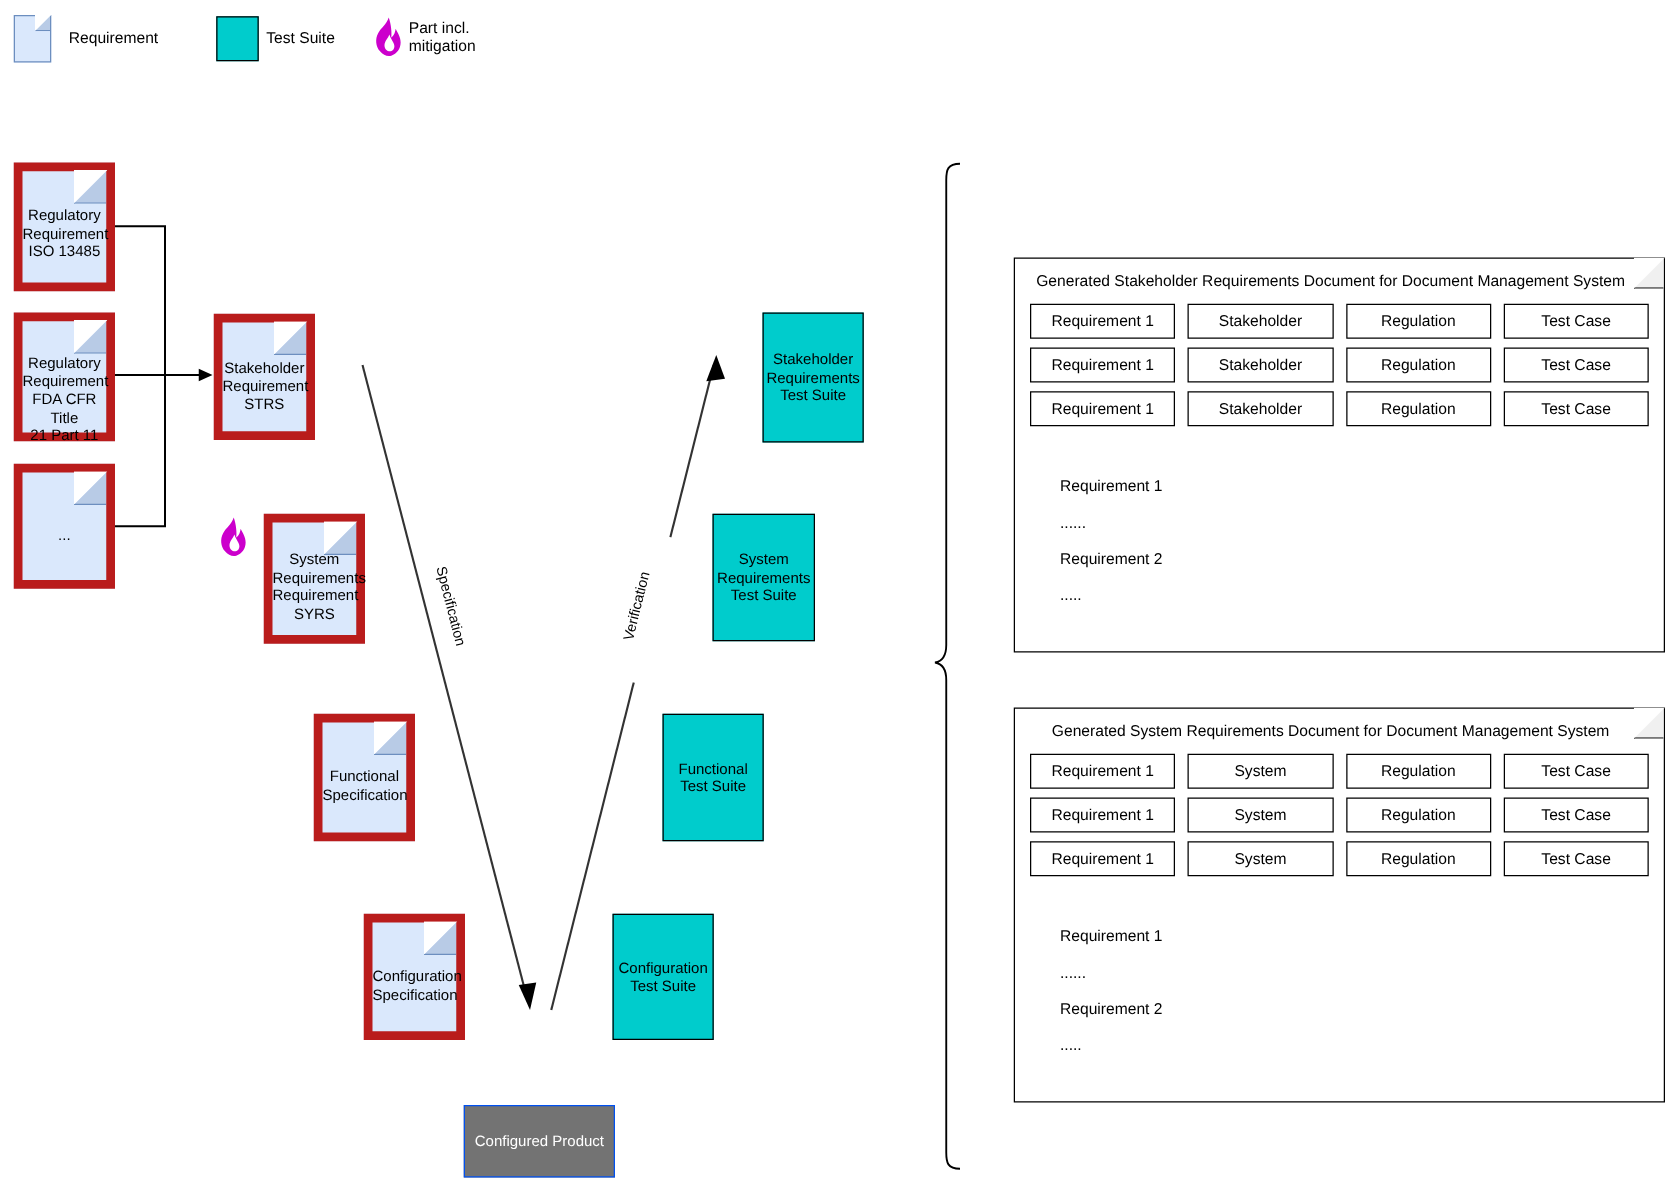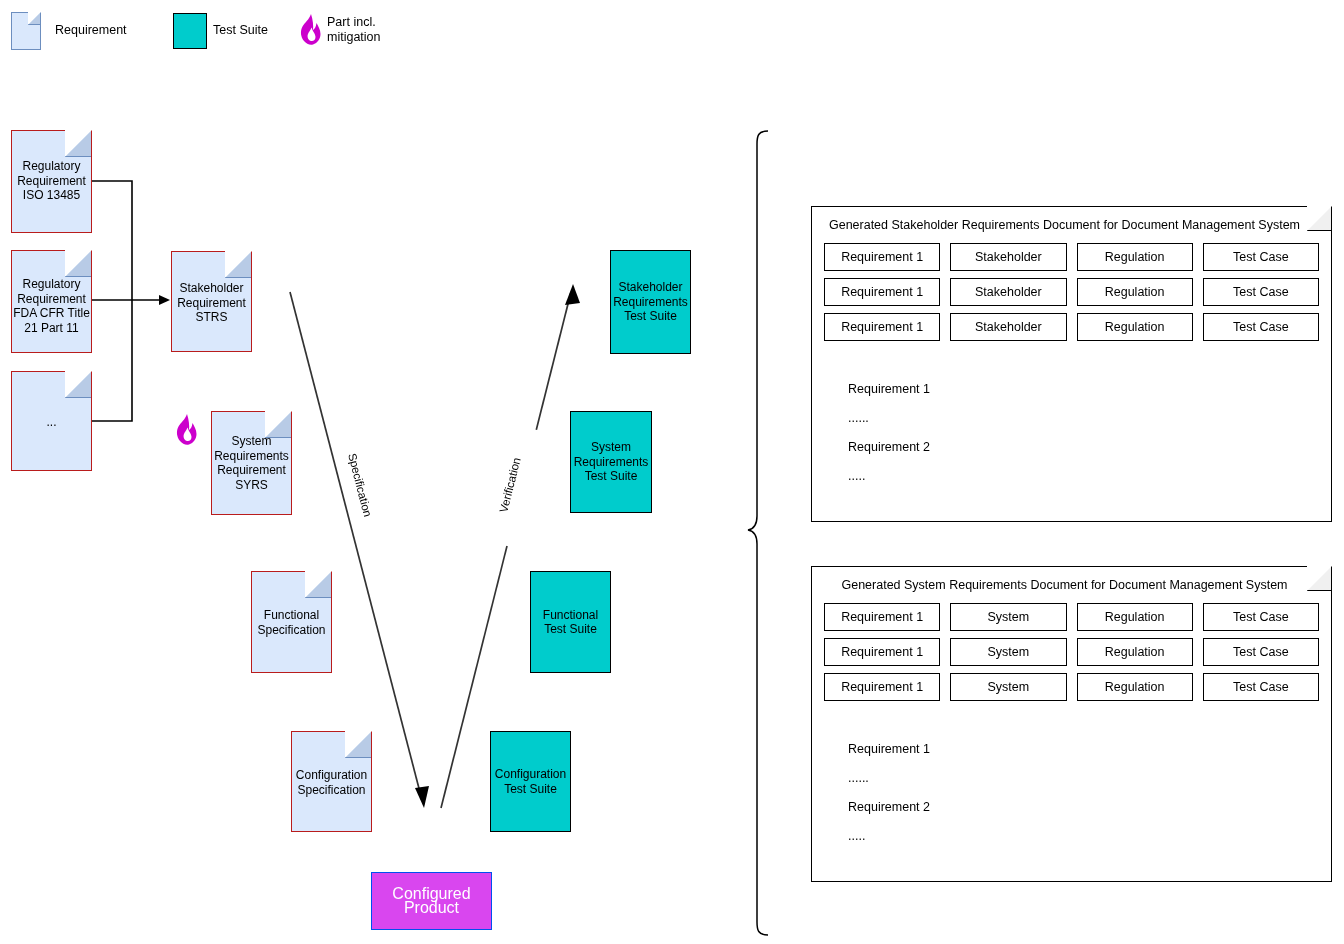--- a/index.html
+++ b/index.html
@@ -18,21 +18,21 @@
     height: 944px;
     overflow: hidden;
     background: #ffffff;
   }
   .abs { position: absolute; }
 
   
   .doc {
     position: absolute;
     background: #dae8fc;
-    border: 1px solid #b91c1c;
+    border: 7px solid #b91c1c;
     box-sizing: border-box;
   }
   .doc-fold {
     position: absolute;
     top: 0;
     right: 0;
     width: 26px;
     height: 26px;
     background: #b8cbe6;
     border-left: 1px solid #6c8ebf;
@@ -71,30 +71,31 @@
     justify-content: center;
     text-align: center;
     font-size: 12px;
     line-height: 14.5px;
     white-space: pre-line;
   }
 
   
   .product {
     position: absolute;
-    background: #d946ef;
+    background: #737373;
     border: 1px solid #0050ef;
     box-sizing: border-box;
     display: flex;
     align-items: center;
     justify-content: center;
     text-align: center;
     color: #ffffff;
-    font-size: 16px;
+    font-size: 12px;
     line-height: 14.5px;
+    margin-top: 12px;
   }
 
   
   .legend-text {
     position: absolute;
     font-size: 12.5px;
     line-height: 15px;
     white-space: pre-line;
     color: #000;
   }

